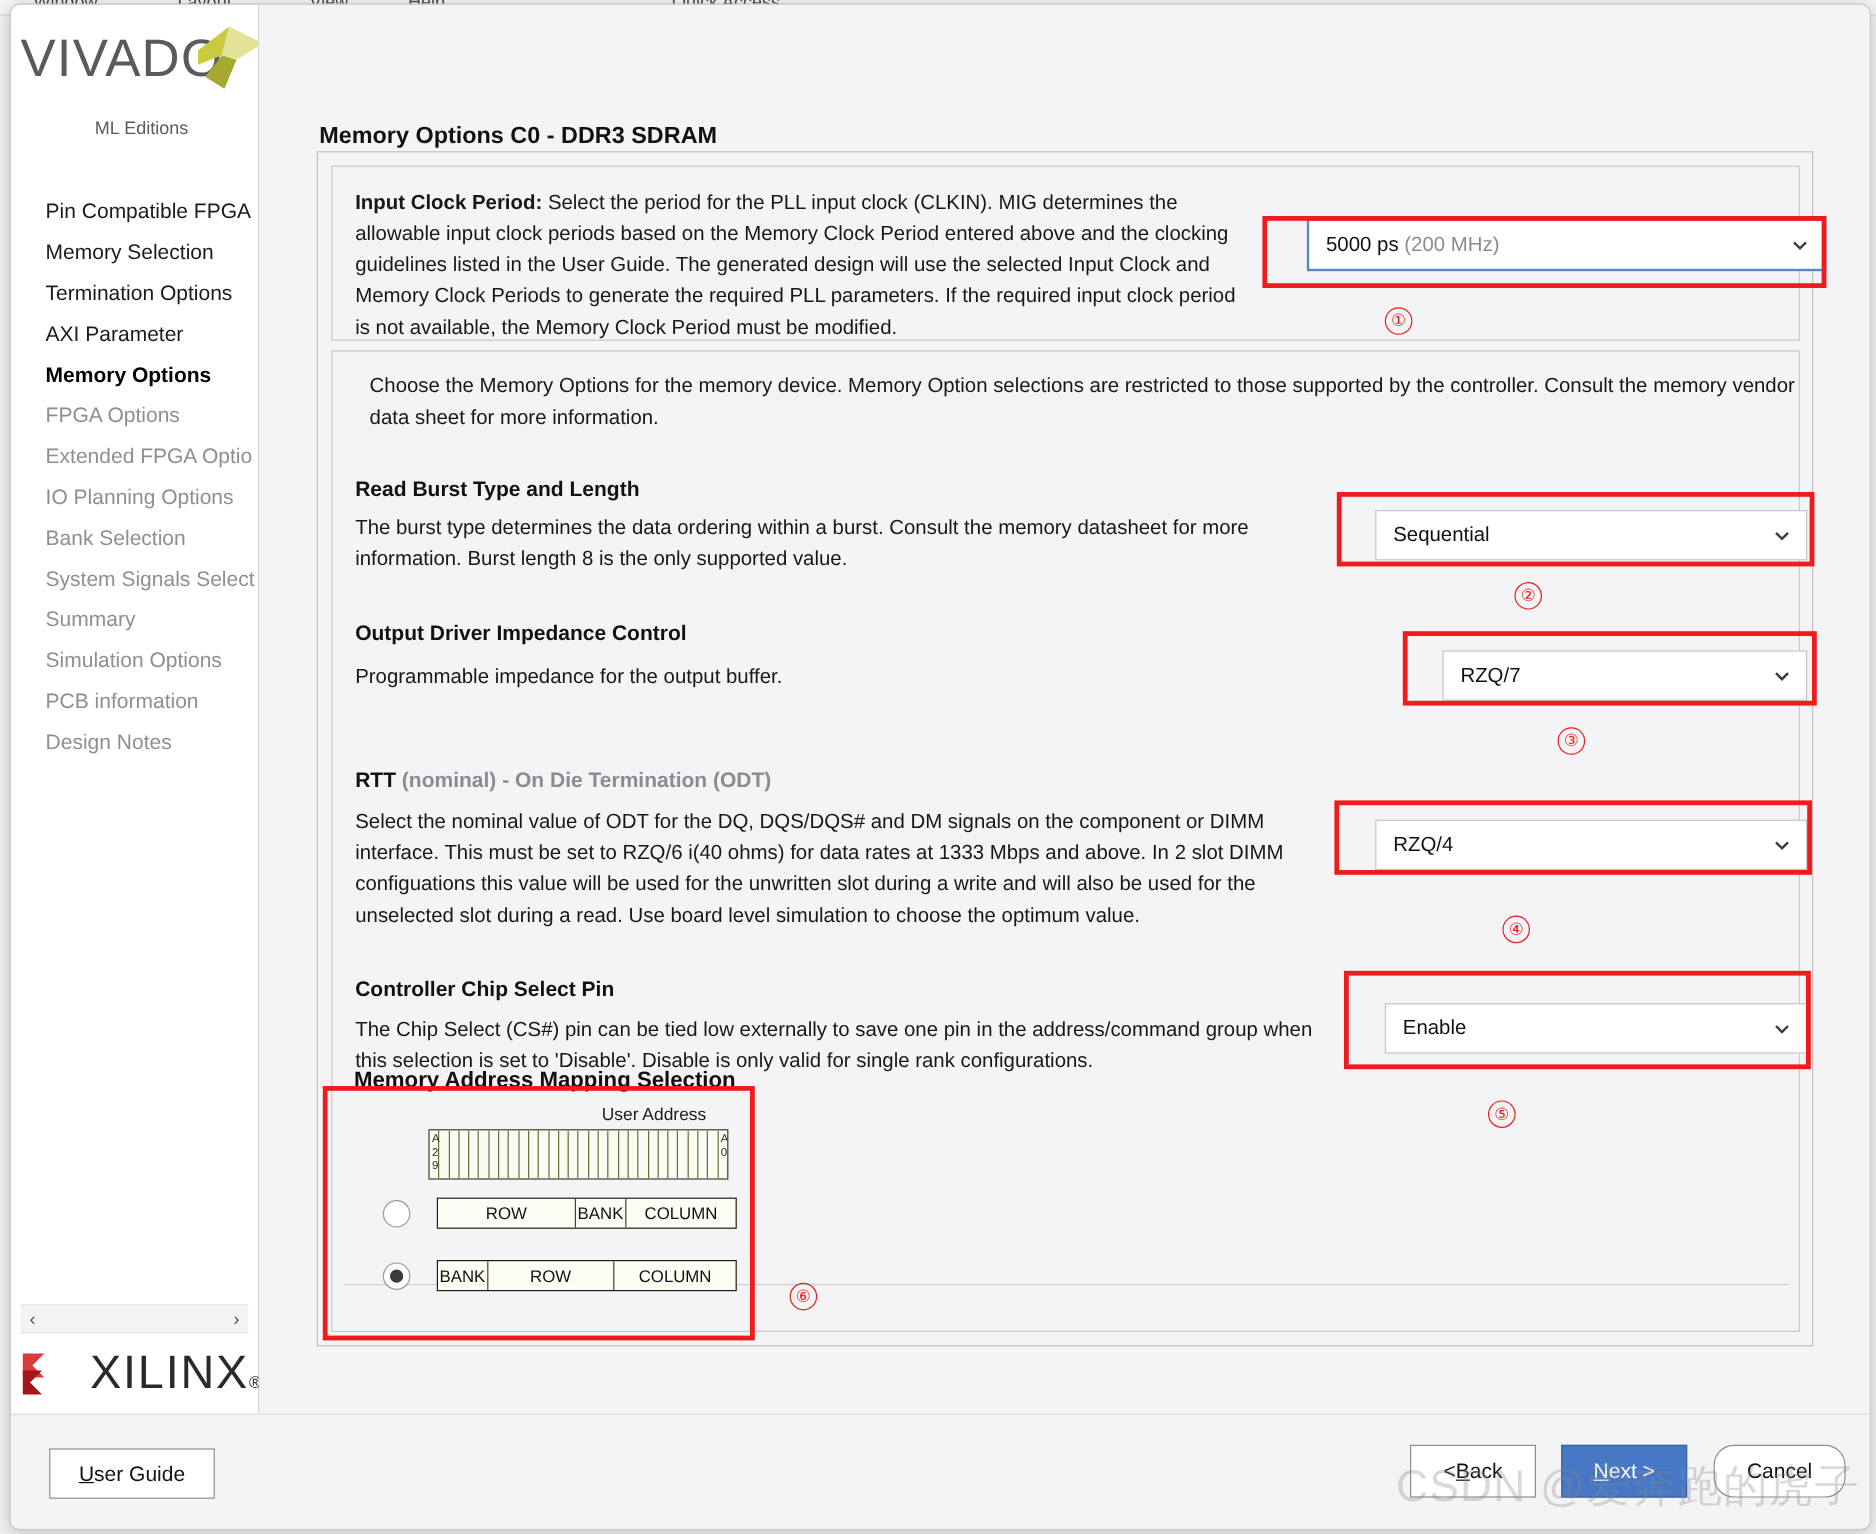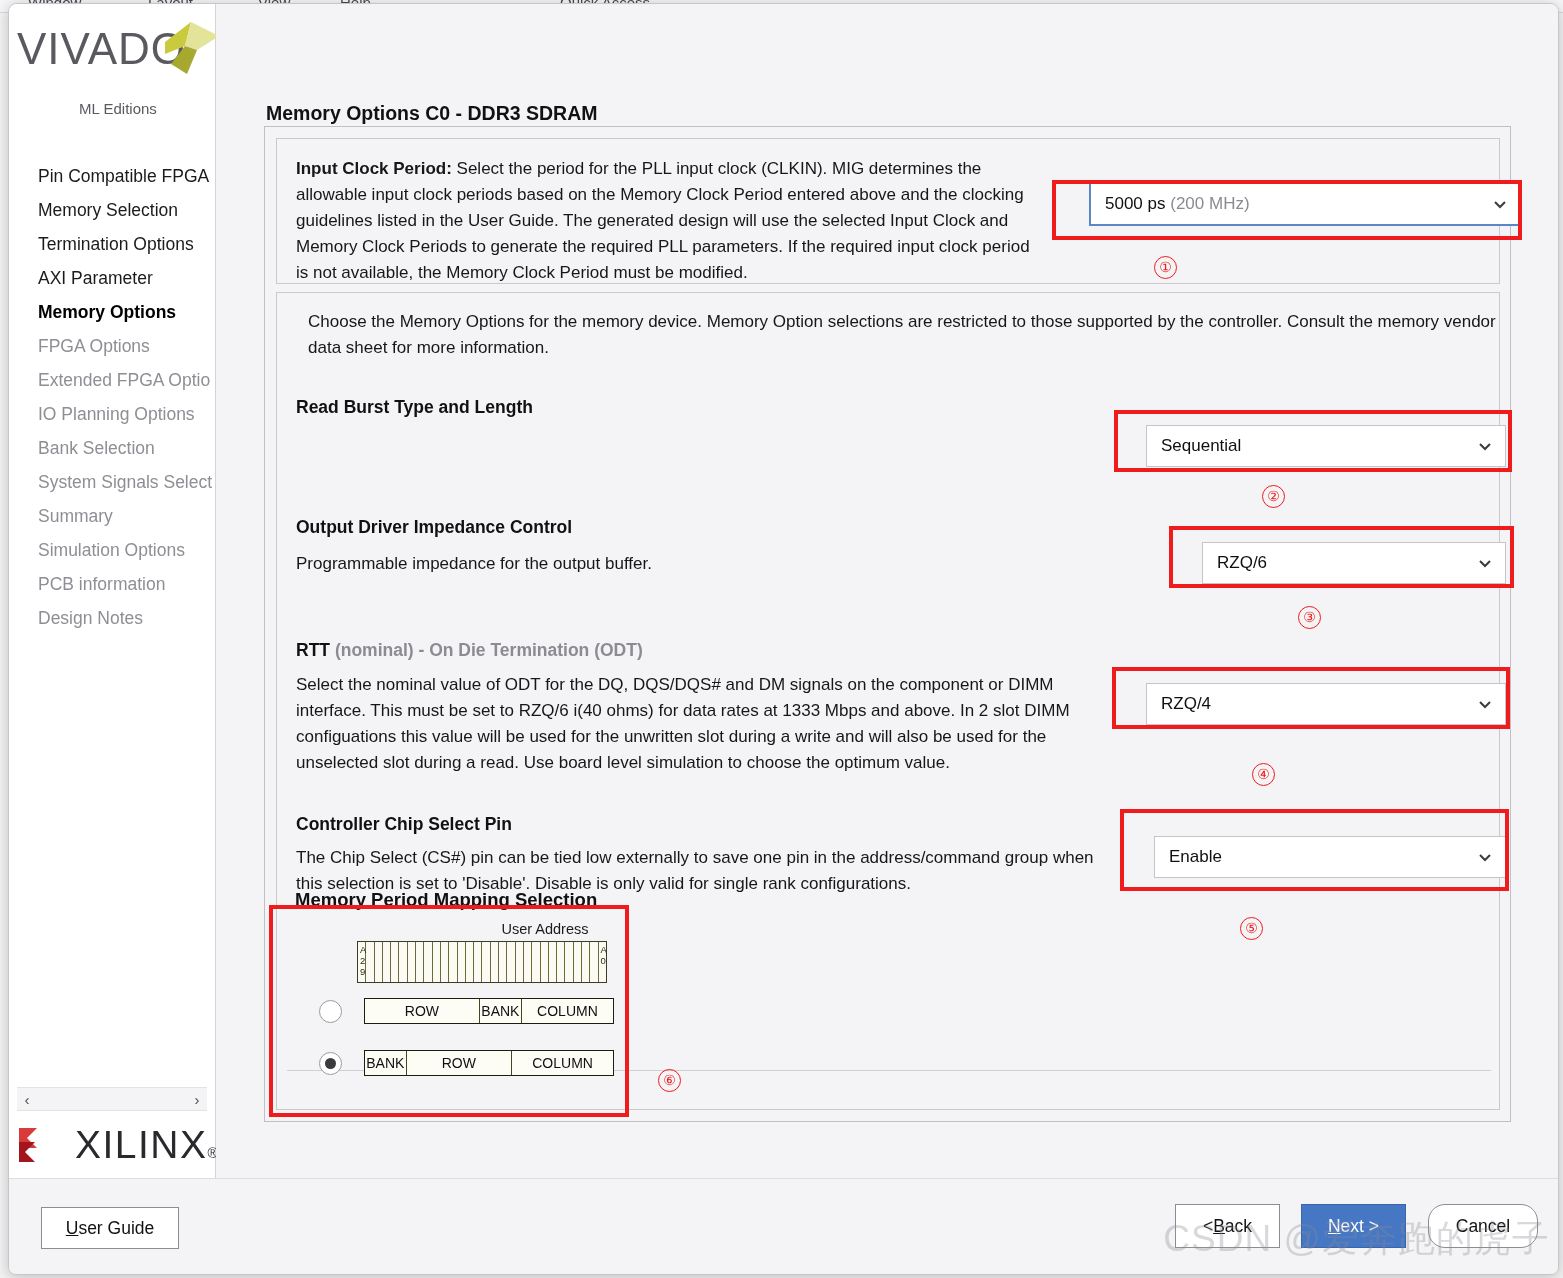--- a/index.html
+++ b/index.html
@@ -304,31 +304,32 @@
                 <path d="M3 6 L8 11 L13 6" stroke="#3b3b40" stroke-width="2" fill="none"></path>
               </svg>
           </div>
         </div>
 
         <div class="inner-box" id="options-box">
 
           <div id="intro-text" class="para">Choose the Memory Options for the memory device. Memory Option selections are restricted to those supported by the controller. Consult the memory vendor data sheet for more information.</div>
 
           <div class="sec-head" style="left:19px; top:104px;">Read Burst Type and Length</div>
+          <div class="sec-body para" style="left:19px; top:134px; width:800px;">The burst type determines the data ordering within a burst. Consult the memory datasheet for more information. Burst length 8 is the only supported value.</div>
           <div class="dd" style="left:869px; top:132px; width:360px; height:42px;">
             <span class="dd-val">Sequential</span>
             <svg class="chev" viewBox="0 0 16 16">
                 <path d="M3 6 L8 11 L13 6" stroke="#3b3b40" stroke-width="2" fill="none"></path>
               </svg>
           </div>
 
           <div class="sec-head" style="left:19px; top:224px;">Output Driver Impedance Control</div>
           <div class="sec-body para" style="left:19px; top:258px; width:800px;">Programmable impedance for the output buffer.</div>
           <div class="dd" style="left:925px; top:249px; width:304px; height:42px;">
-            <span class="dd-val">RZQ/6</span>
+            <span class="dd-val">RZQ/7</span>
             <svg class="chev" viewBox="0 0 16 16">
                 <path d="M3 6 L8 11 L13 6" stroke="#3b3b40" stroke-width="2" fill="none"></path>
               </svg>
           </div>
 
           <div class="sec-head" style="left:19px; top:347px;"><span>RTT</span><span class="gray"> (nominal) - On Die Termination (ODT)</span></div>
           <div class="sec-body para" style="left:19px; top:379px; width:830px;">Select the nominal value of ODT for the DQ, DQS/DQS# and DM signals on the component or DIMM interface. This must be set to RZQ/6 i(40 ohms) for data rates at 1333 Mbps and above. In 2 slot DIMM configuations this value will be used for the unwritten slot during a write and will also be used for the unselected slot during a read. Use board level simulation to choose the optimum value.</div>
           <div class="dd" style="left:869px; top:390px; width:360px; height:42px;">
             <span class="dd-val">RZQ/4</span>
             <svg class="chev" viewBox="0 0 16 16">
@@ -340,21 +341,21 @@
           <div class="sec-body para" style="left:19px; top:552px; width:820px;">The Chip Select (CS#) pin can be tied low externally to save one pin in the address/command group when this selection is set to 'Disable'. Disable is only valid for single rank configurations.</div>
           <div class="dd" style="left:877px; top:543px; width:352px; height:42px;">
             <span class="dd-val">Enable</span>
             <svg class="chev" viewBox="0 0 16 16">
                 <path d="M3 6 L8 11 L13 6" stroke="#3b3b40" stroke-width="2" fill="none"></path>
               </svg>
           </div>
 
           <hr class="sep" style="left:10px; top:777px; width:1204px;">
 
-          <div id="map-title" style="top:596px;">Memory Period Mapping Selection</div>
+          <div id="map-title" style="top:596px;">Memory Address Mapping Selection</div>
 
           <div id="useraddr-label" style="top:628px;">User Address</div>
 
           <div id="addrbar" style="top:648px;">
               <span class="cell">
                 <span class="bitlabel" style="white-space: pre;">A
 2
 9</span>
               </span>
               <span class="cell"></span>

